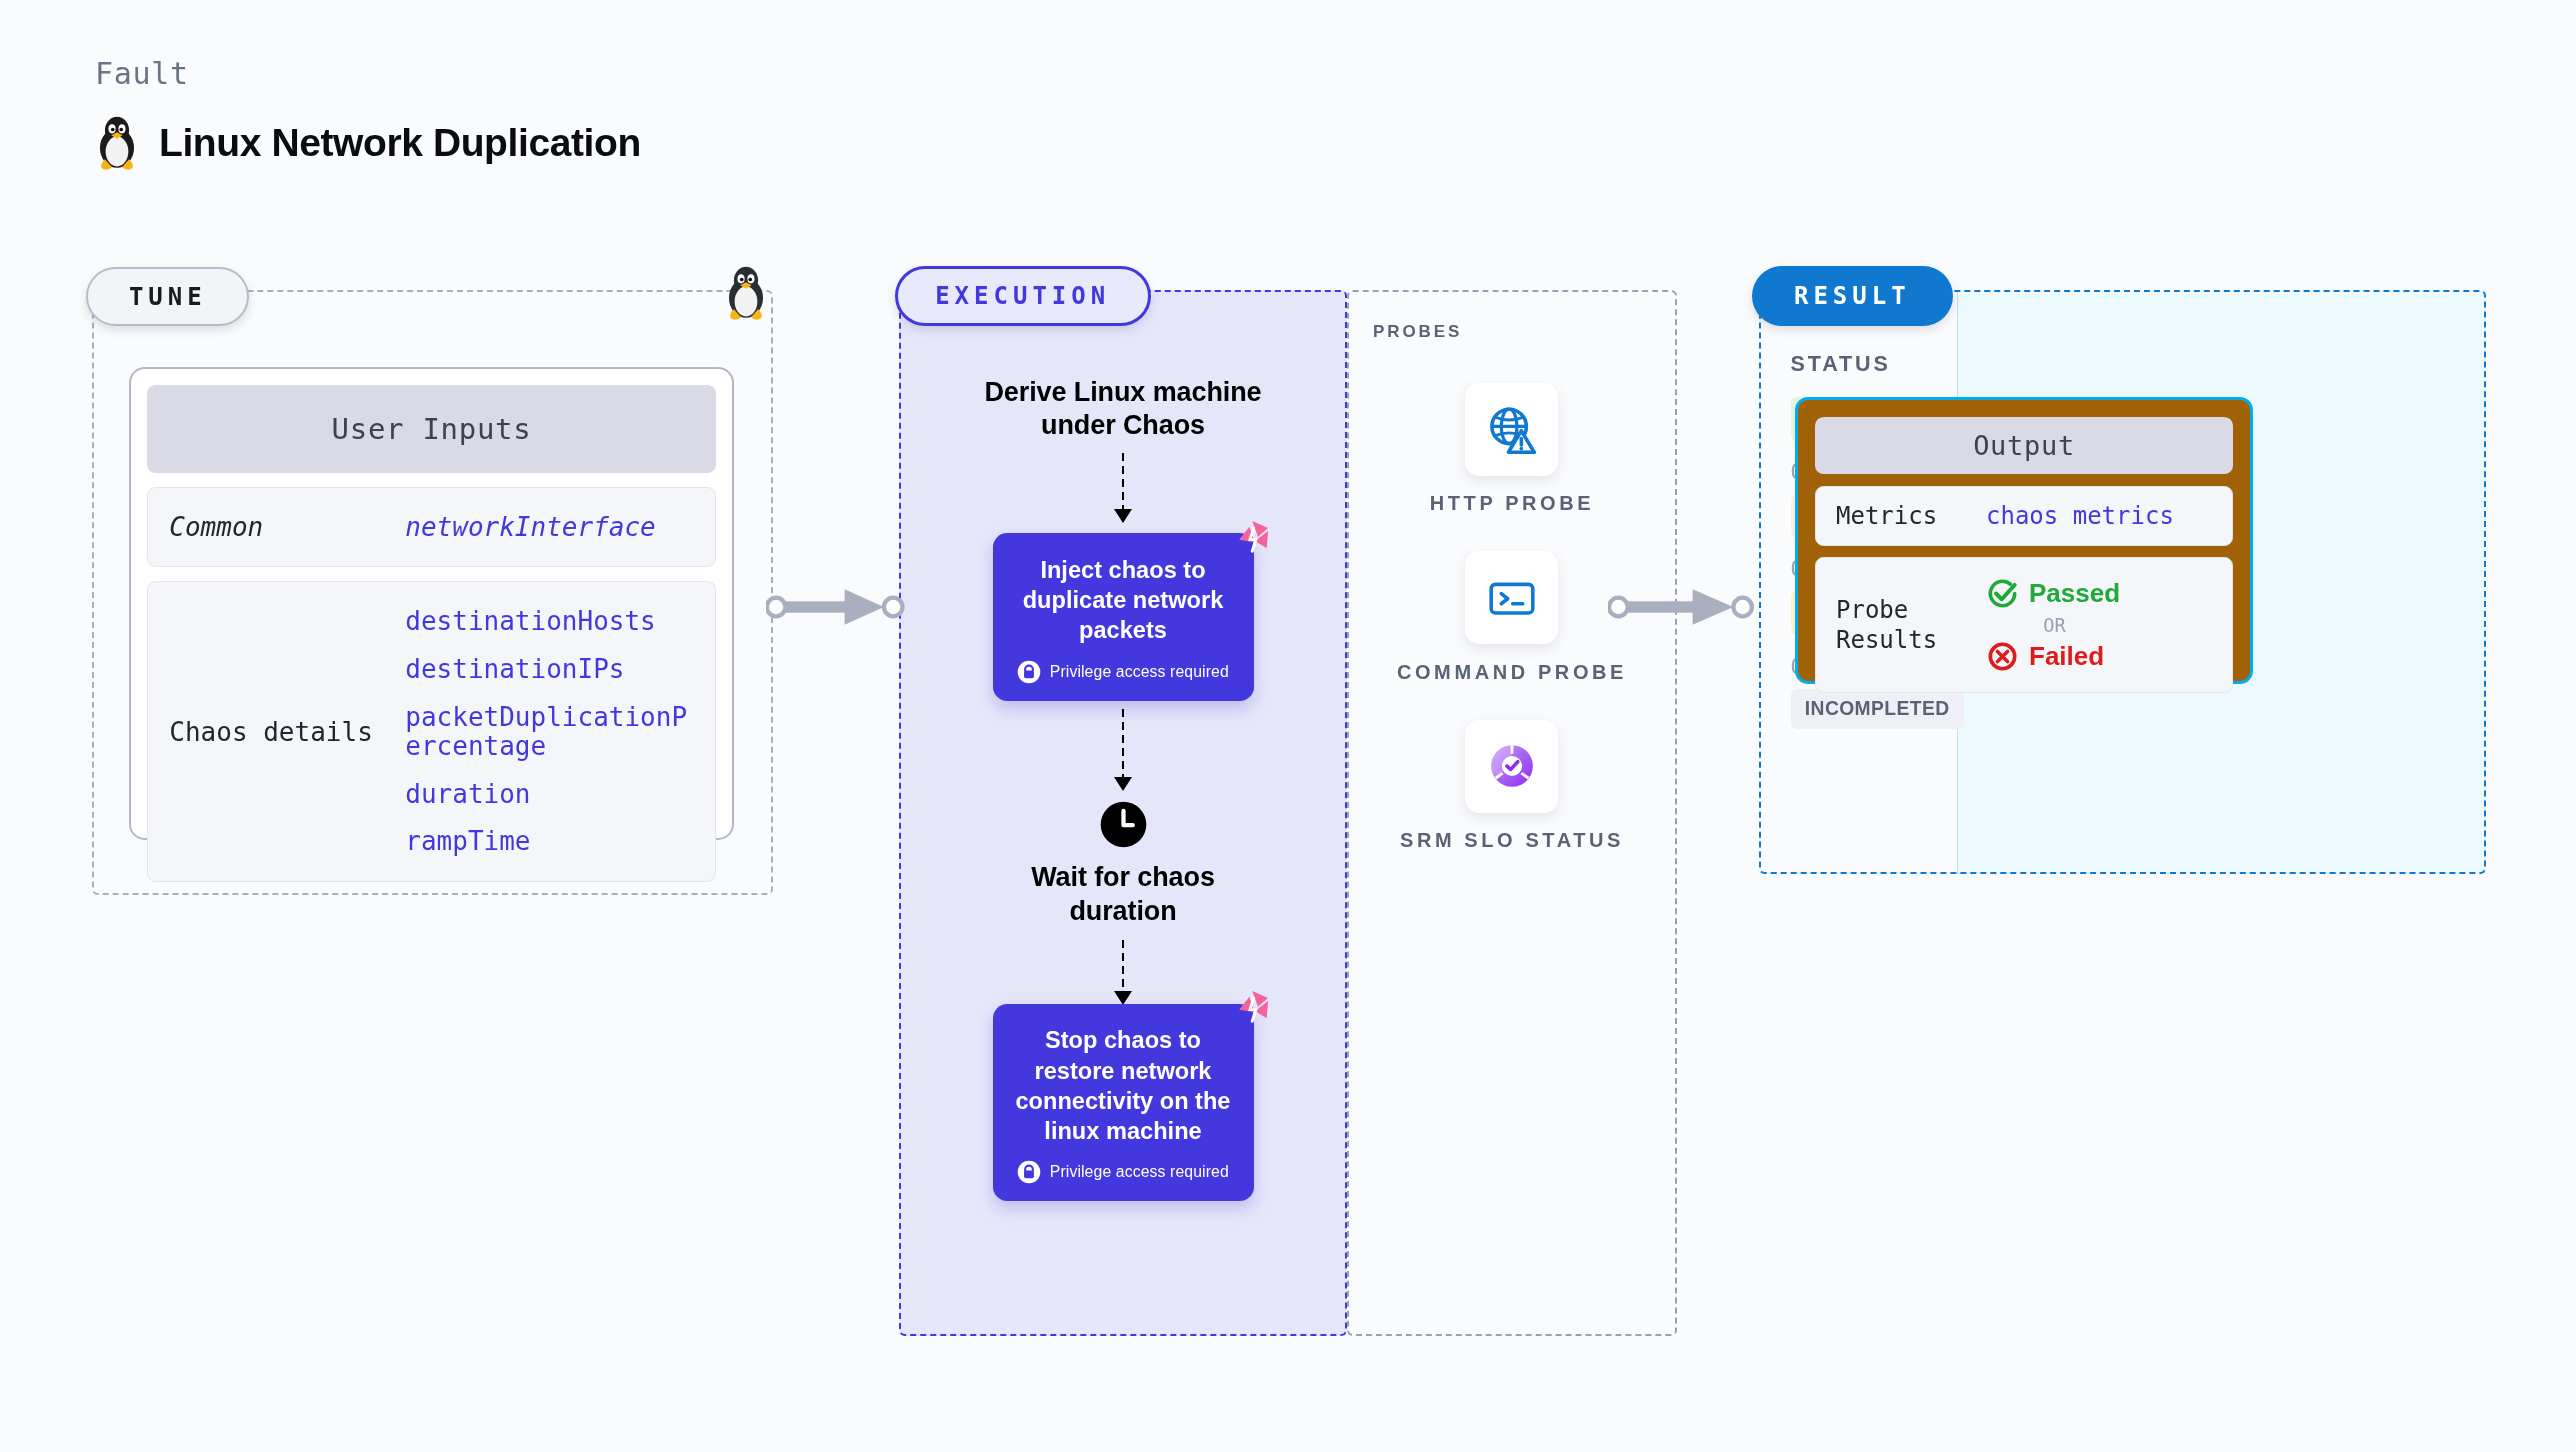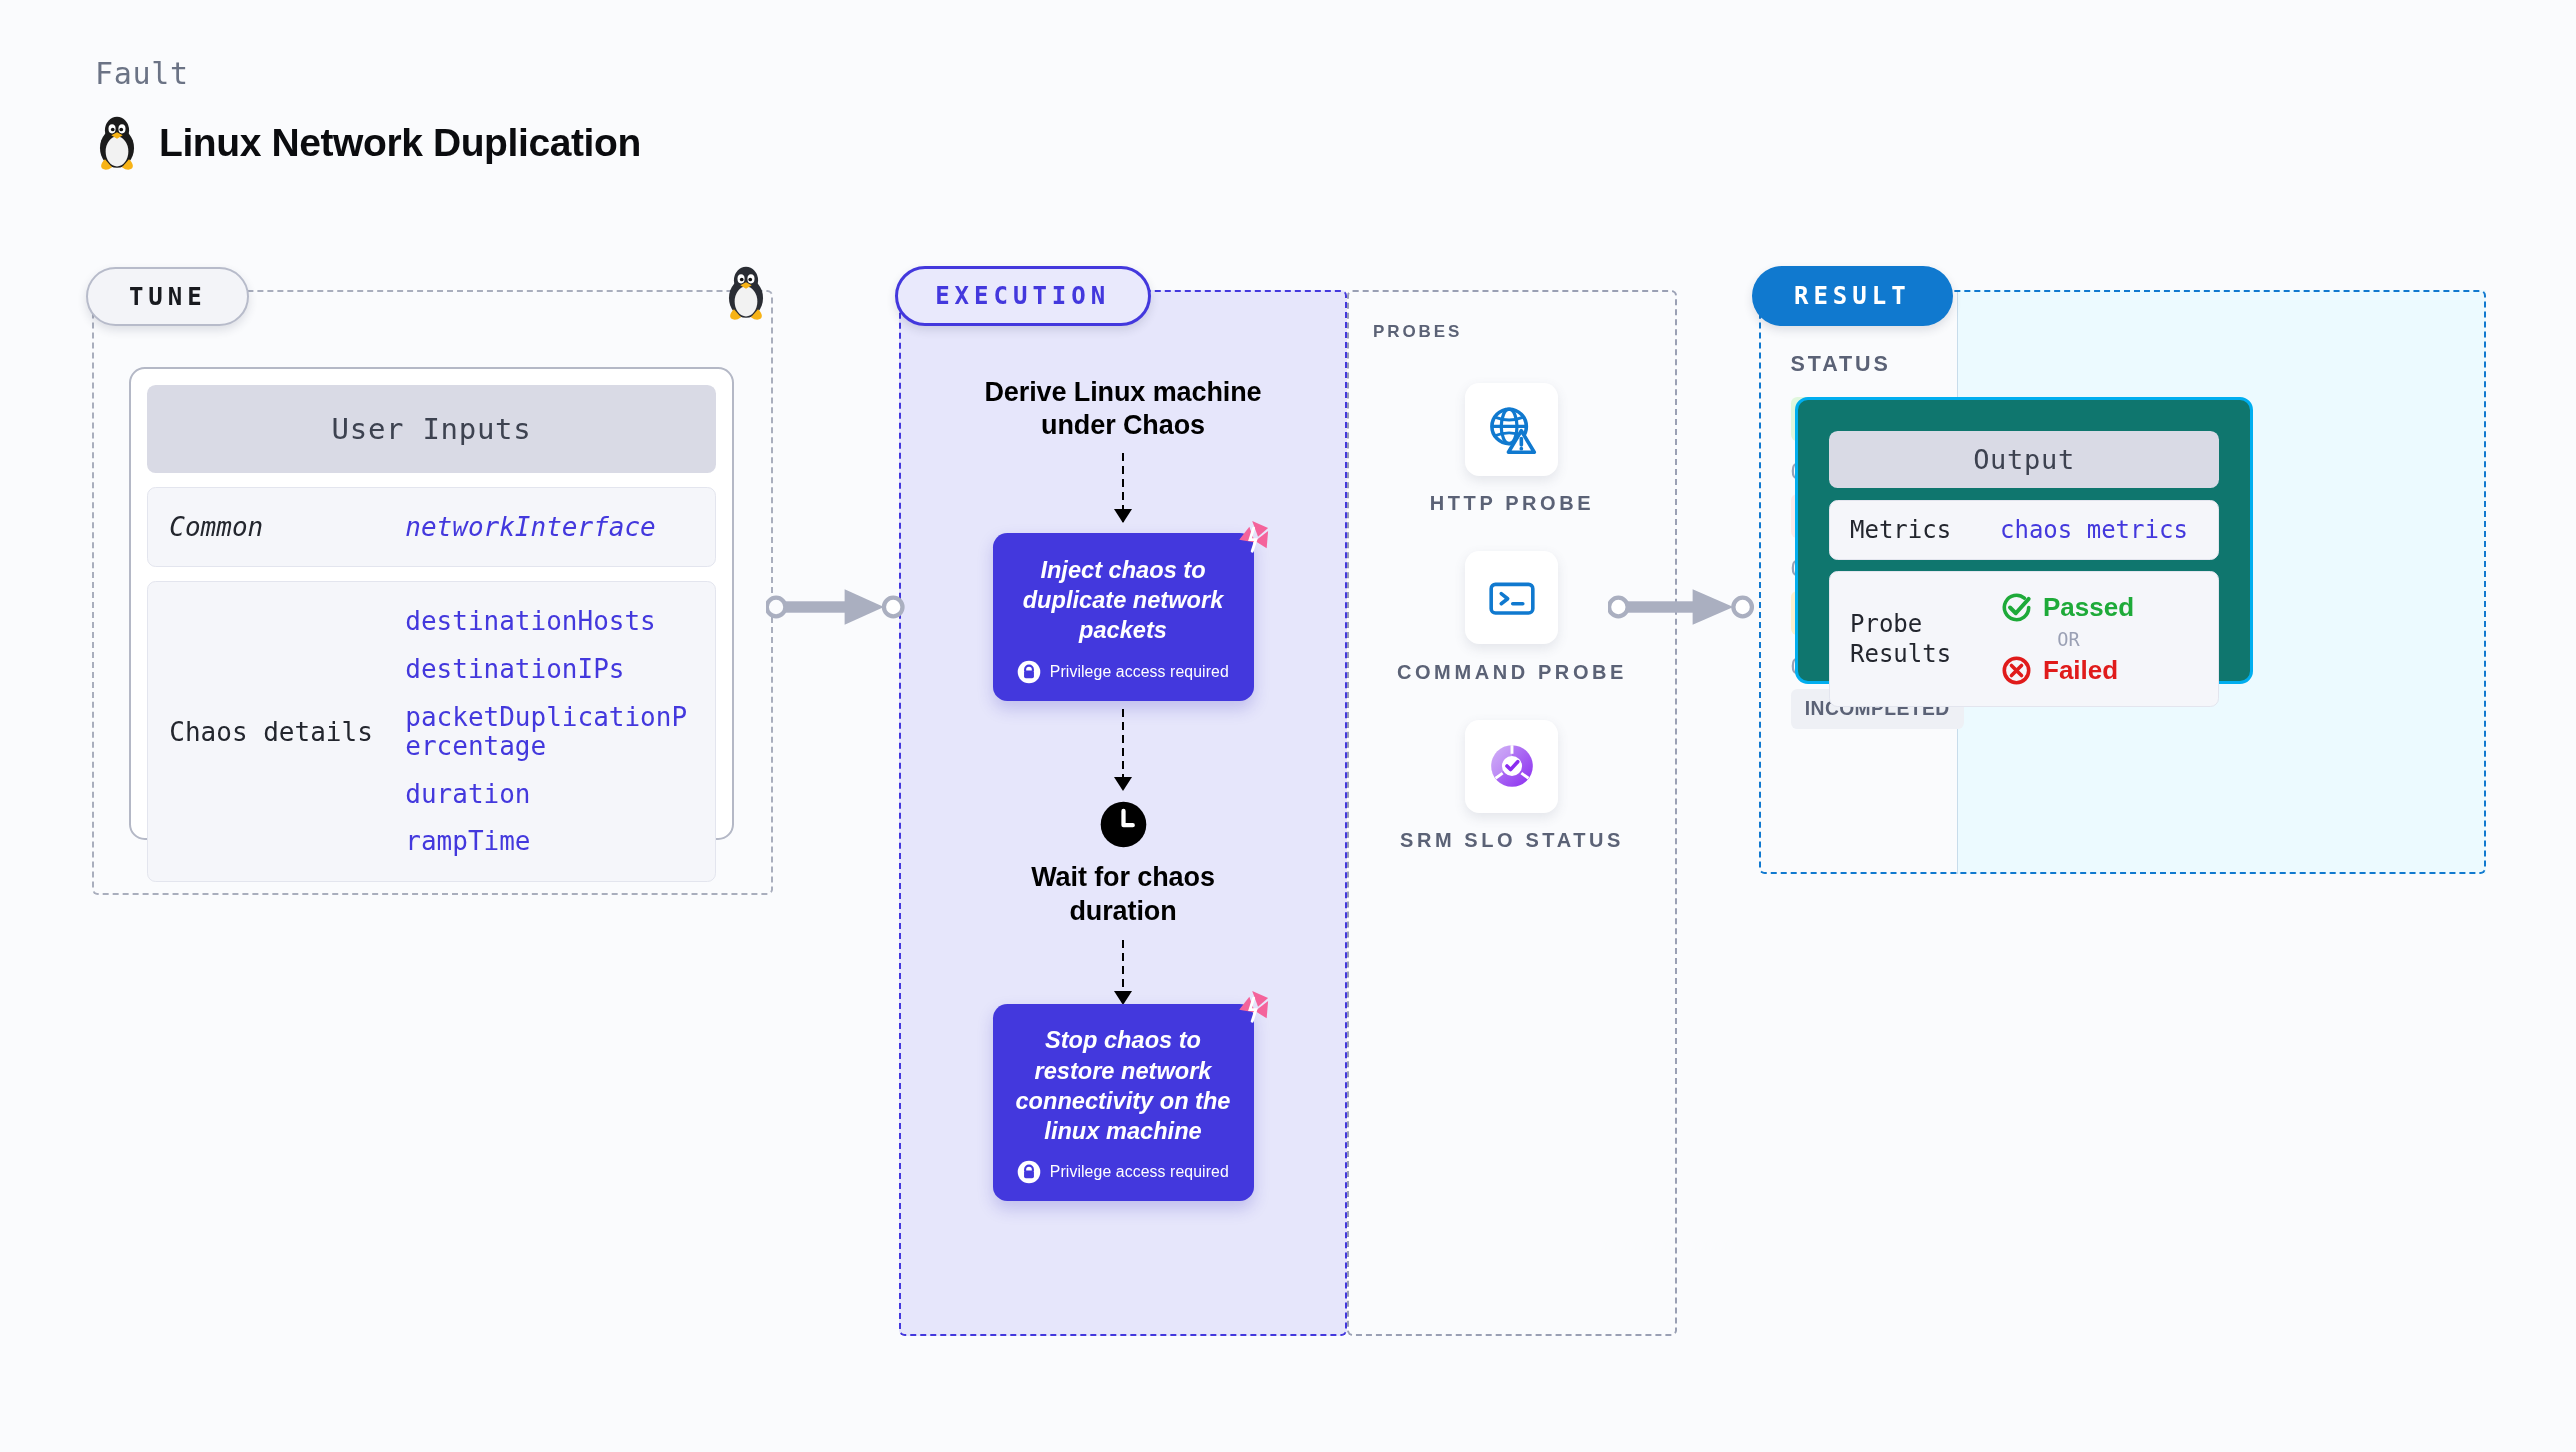--- a/index.html
+++ b/index.html
@@ -116,21 +116,20 @@
   }
   .chaos-card {
     position: relative; width: 261px; background: #4338dd;
     border-radius: 14.3px; padding: 21.5px 15.8px 17px;
     box-shadow: 0 7.2px 15.8px rgba(60,50,190,.22);
     display: flex; flex-direction: column; align-items: center;
   }
   .chaos-card .ctitle {
     font-size: 23.6px; font-weight: bold; color: #fff; text-align: center;
     line-height: 1.28;
-    font-style: italic;
   }
   .priv {
     margin-top: 14.3px; display: flex; align-items: center; gap: 8.6px;
   }
   .priv span {
     font-size: 15.8px; color: #ffffff; letter-spacing: 0.1px;
   }
   .litmus-corner { position: absolute; right: -17px; top: -15.8px; }
   .clock-icon { margin-bottom: 11.5px; }
 
@@ -180,22 +179,22 @@
   .status-or {
     margin-top: 18.6px; font-family: "DejaVu Sans Mono", monospace;
     font-size: 21.5px; color: #9aa0b4;
   }
   .result-inner {
     position: absolute; left: 198px; top: 0px; right: 0; bottom: 0;
     background: #ecfaff; border-left: 1.4px solid #c8dceb;
   }
   .output-card {
     position: absolute; left: 36px; top: 107px; width: 458px; height: 287px;
-    background: #0f766e; border: 3.6px solid #00aeef; border-radius: 13px;
-    padding: 31px;
+    background: #a16207; border: 3.6px solid #00aeef; border-radius: 13px;
+    padding: 17px;
   }
   .output-card .ui-header { height: 57px; font-size: 27px; }
   .output-card .ui-row { margin-top: 11.5px; }
   .output-card .ui-row .lbl { width: 150px; font-size: 24px; }
   #out-row-metrics { height: 60px; padding: 0 20px; }
   #out-row-metrics .val {
     font-family: "DejaVu Sans Mono", monospace; font-size: 24px; color: #4338dd;
   }
   #out-row-probe { height: 136px; padding: 13px 20px; }
   .probe-res { display: flex; flex-direction: column; gap: 4.3px; text-align: center; }

